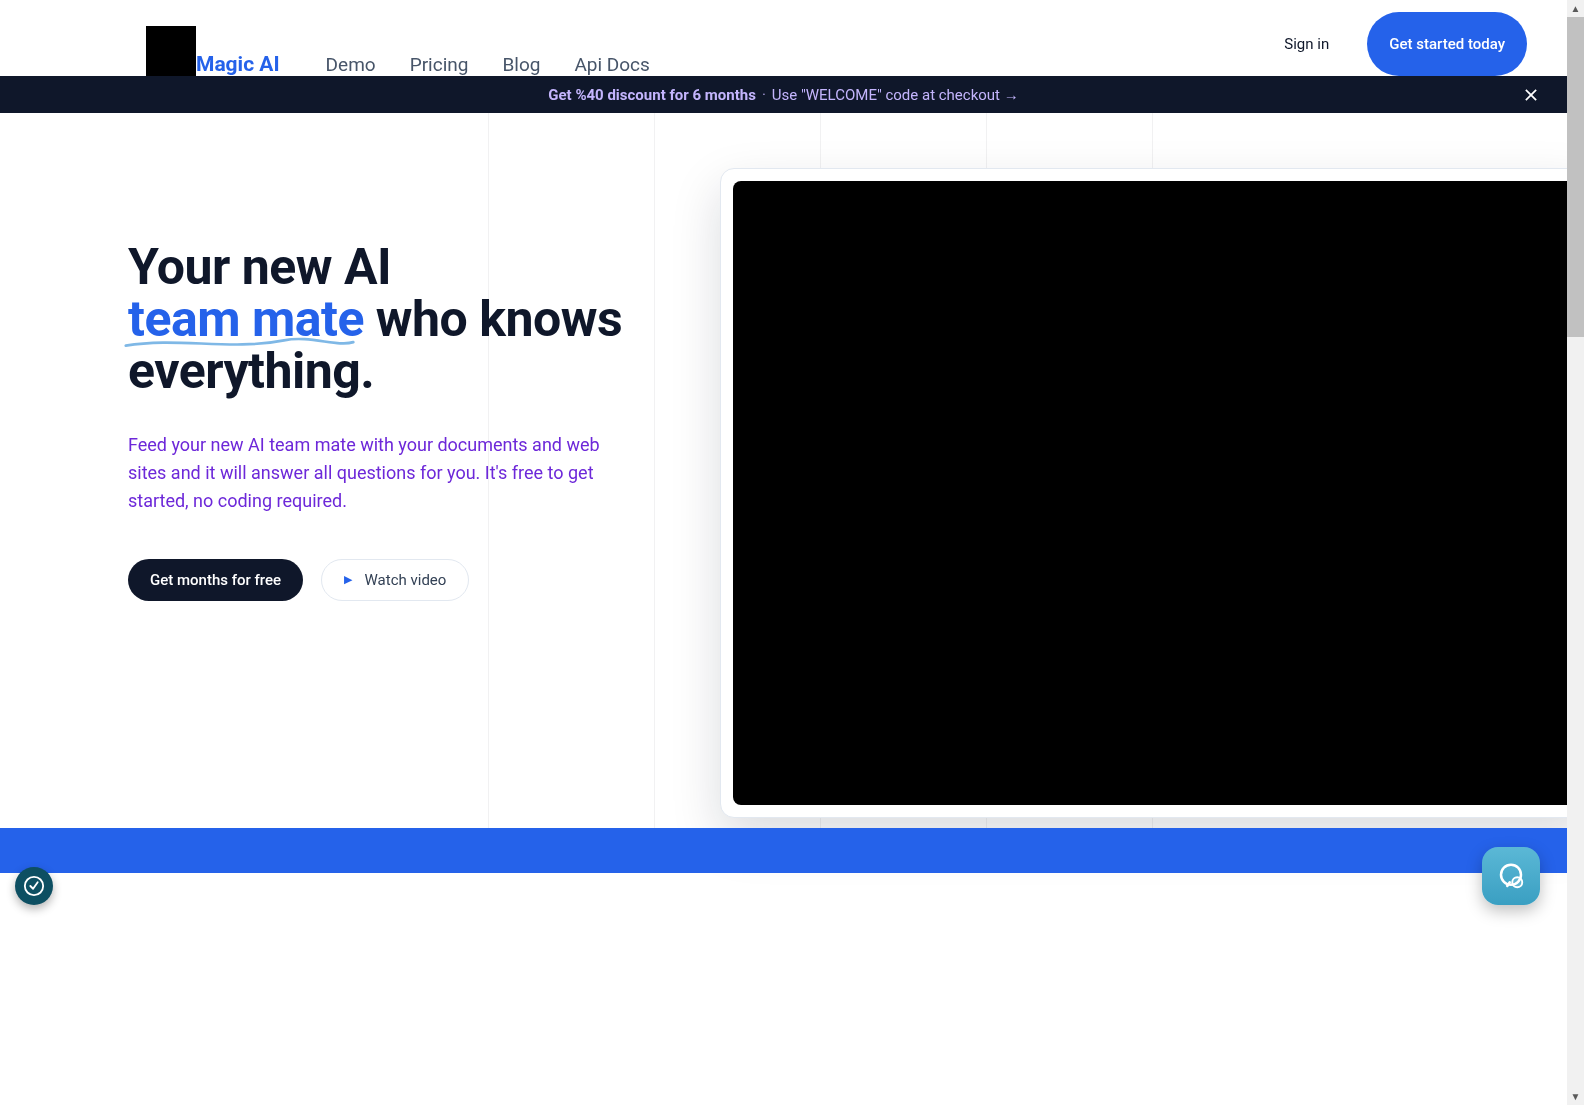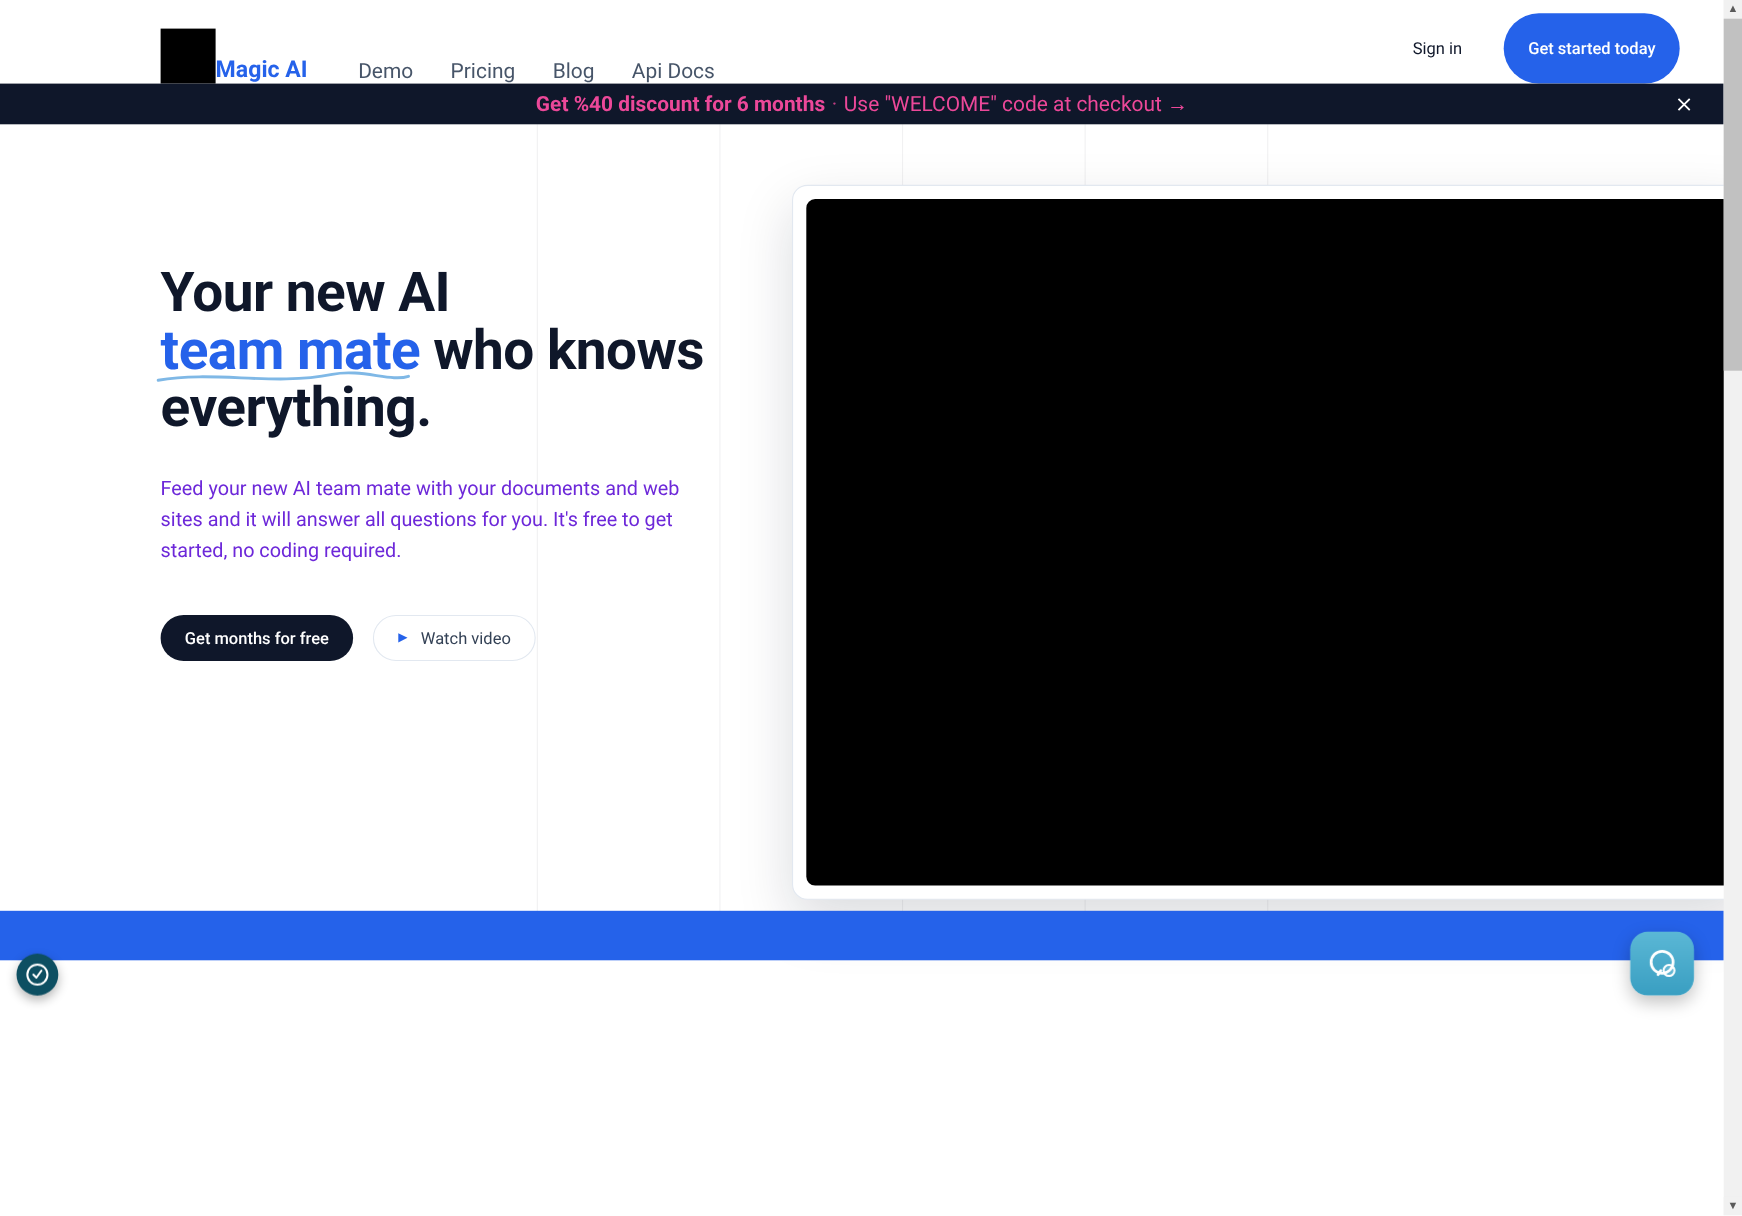--- a/index.html
+++ b/index.html
@@ -17,38 +17,38 @@
   .nav { height:76px; display:flex; align-items:flex-end; padding:0 40px 0 146px; }
   .logo-box { width:50px; height:50px; background:#000; }
   .brand { font-size:21px; font-weight:700; color:#2562ea; margin-left:0px; }
   .nav-links { display:flex; gap:34px; margin-left:46px; }
   .nav-links a { font-size:19px; color:#475569; text-decoration:none; cursor:pointer; }
   .nav-right { margin-left:auto; display:flex; align-items:center; gap:38px; }
   .signin { font-size:15px; color:#0f172a; cursor:pointer; }
   .cta-pill { background:#2562ea; color:#fff; font-size:15px; font-weight:500; padding:23px 22px; border-radius:999px; cursor:pointer; }
 
   
-  .promo { height:37px; background:#0f172a; color:#ec4899; display:flex; align-items:center; justify-content:center; font-size:19px; position:relative; }
+  .promo { height:37px; background:#0f172a; color:#c4b5fd; display:flex; align-items:center; justify-content:center; font-size:15px; position:relative; }
   .promo .bold { font-weight:700; }
   .promo .sep { margin:0 6px; opacity:.8; }
   .promo .close { position:absolute; right:26px; top:50%; transform:translateY(-50%); width:20px; height:20px; color:#fff; cursor:pointer; display:flex; align-items:center; justify-content:center; font-size:16px; }
 
   
   .hero { position:relative; height:760px; }
 
   
   .gridlines { position:absolute; top:0; left:0; right:0; height:100%; pointer-events:none; }
   .gridlines div { position:absolute; top:0; bottom:0; width:1px; background:rgba(15,23,42,0.06); }
   .gridlines .l1 { left:488px; }
   .gridlines .l2 { left:654px; }
   .gridlines .l3 { left:820px; }
   .gridlines .l4 { left:986px; }
   .gridlines .l5 { left:1152px; }
 
-  .hero-left { position:absolute; left:146px; top:128px; width:520px; }
+  .hero-left { position:absolute; left:128px; top:128px; width:520px; }
   .headline { font-size:50px; font-weight:700; line-height:1.04; color:#0f172a; letter-spacing:-0.5px; }
   .headline .accent { color:#2562ea; position:relative; display:inline-block; }
   .headline .accent .scribble { position:absolute; left:-4px; right:-4px; bottom:-6px; height:16px; }
   .subtext { margin-top:34px; font-size:18px; line-height:1.55; color:#6d28d9; max-width:480px; }
   .hero-btns { margin-top:44px; display:flex; gap:18px; align-items:center; }
   .btn-primary { background:#0f172a; color:#fff; font-size:15px; padding:12px 22px; border-radius:999px; cursor:pointer; font-weight:500; }
   .btn-secondary { background:#fff; border:1px solid #e2e8f0; color:#334155; font-size:15px; padding:11px 22px; border-radius:999px; cursor:pointer; display:flex; align-items:center; gap:12px; }
   .btn-secondary .play { color:#2562ea; font-size:11px; }
 
   

